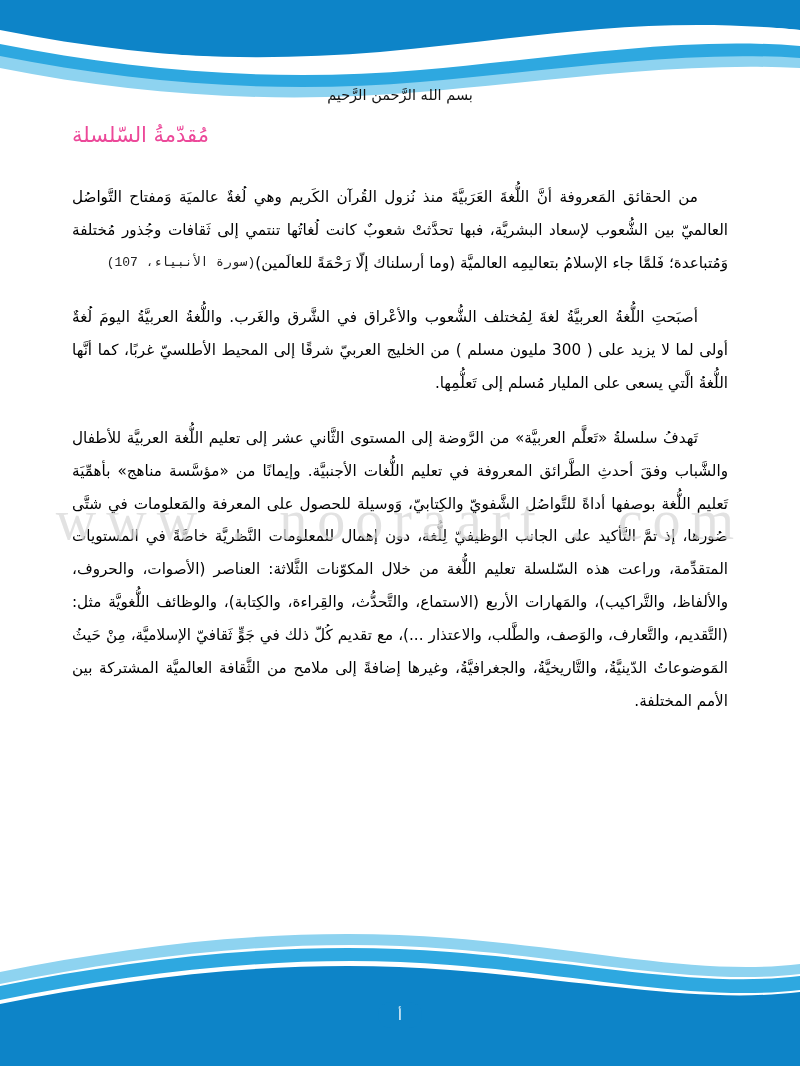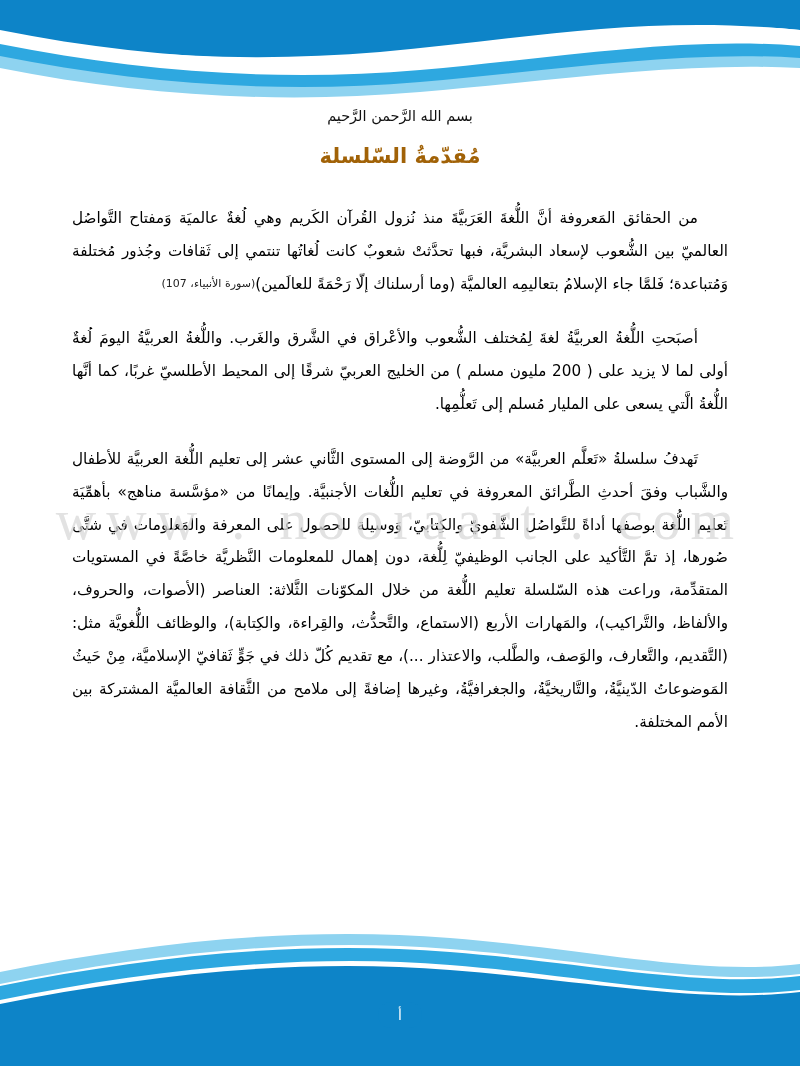--- a/index.html
+++ b/index.html
@@ -56,65 +56,66 @@
     pointer-events: none;
     user-select: none;
     z-index: 5;
     direction: ltr;
     white-space: nowrap;
   }
 
   
   .content {
     position: absolute;
-    top: 108px;
+    top: 87px;
     right: 72px;
     left: 72px;
     z-index: 2;
     direction: rtl;
     text-align: justify;
   }
 
   .basmala {
     text-align: center;
     font-family: "DejaVu Sans", sans-serif;
     font-size: 14.5px;
     color: #111111;
     margin: 0 0 20px 0;
     letter-spacing: 0px;
   }
 
   .doc-title {
-    text-align: center;
+    text-align: left;
     font-family: "DejaVu Sans", sans-serif;
     font-size: 21px;
-    font-weight: bold;
-    color: #a16207;
+    font-weight: normal;
+    color: #ec4899;
     margin: 0 0 34px 0;
   }
 
   p.para {
     margin: 0 0 22px 0;
     font-family: "DejaVu Sans", sans-serif;
     font-size: 15.2px;
     line-height: 2.16;
     color: #000000;
     text-align: justify;
     text-justify: inter-word;
     text-indent: 30px;
   }
   p.para.last {
     margin-bottom: 8px;
   }
 
   .ref {
-    font-size: 11px;
+    font-size: 13px;
     vertical-align: 2px;
     color: #222222;
     letter-spacing: 0;
+    font-family: Liberation Mono, monospace;
   }
 
   
   .page-number {
     position: absolute;
     bottom: 38px;
     left: 50%;
     transform: translateX(-50%);
     width: 44px;
     height: 26px;
@@ -146,21 +147,21 @@
   <div class="watermark">www . nooraart . com</div>
 
   <div class="content">
 
     <div class="basmala">بسم الله الرَّحمن الرَّحيم</div>
 
     <h1 class="doc-title">مُقدّمةُ السّلسلة</h1>
 
     <p class="para"><span>من الحقائق المَعروفة أنَّ اللُّغةَ العَرَبيَّةَ منذ نُزول القُرآن الكَريم وهي لُغةٌ عالميَة وَمفتاح التَّواصُل العالميّ بين الشُّعوب لإسعاد البشريَّة، فبها تحدَّثتْ شعوبٌ كانت لُغاتُها تنتمي إلى ثَقافات وجُذور مُختلفة وَمُتباعدة؛ فَلمَّا جاء الإسلامُ بتعاليمِه العالميَّة (وما أرسلناك إلّا رَحْمَةً للعالَمين)</span><span class="ref">(سورة الأنبياء، 107)</span></p>
 
-    <p class="para">أصبَحتِ اللُّغةُ العربيَّةُ لغةَ لِمُختلف الشُّعوب والأعْراق في الشَّرق والغَرب. واللُّغةُ العربيَّةُ اليومَ لُغةٌ أولى لما لا يزيد على ( 200 مليون مسلم ) من الخليج العربيّ شرقًا إلى المحيط الأطلسيّ غربًا، كما أنَّها اللُّغةُ الَّتي يسعى على المليار مُسلم إلى تَعلُّمِها.</p>
+    <p class="para">أصبَحتِ اللُّغةُ العربيَّةُ لغةَ لِمُختلف الشُّعوب والأعْراق في الشَّرق والغَرب. واللُّغةُ العربيَّةُ اليومَ لُغةٌ أولى لما لا يزيد على ( 300 مليون مسلم ) من الخليج العربيّ شرقًا إلى المحيط الأطلسيّ غربًا، كما أنَّها اللُّغةُ الَّتي يسعى على المليار مُسلم إلى تَعلُّمِها.</p>
 
 
     <p class="para last">تَهدفُ سلسلةُ «تَعلَّم العربيَّة» من الرَّوضة إلى المستوى الثَّاني عشر إلى تعليم اللُّغة العربيَّة للأطفال والشَّباب وفقَ أحدثِ الطَّرائق المعروفة في تعليم اللُّغات الأجنبيَّة. وإيمانًا من «مؤسَّسة مناهج» بأهمِّيَة تَعليم اللُّغة بوصفها أداةً للتَّواصُل الشَّفويّ والكِتابيّ، وَوسيلة للحصول على المعرفة والمَعلومات في شتَّى صُورها، إذ تمَّ التَّأكيد على الجانب الوظيفيّ لِلُّغة، دون إهمال للمعلومات النَّظريَّة خاصَّةً في المستويات المتقدِّمة، وراعت هذه السّلسلة تعليم اللُّغة من خلال المكوّنات الثَّلاثة: العناصر (الأصوات، والحروف، والألفاظ، والتَّراكيب)، والمَهارات الأربع (الاستماع، والتَّحدُّث، والقِراءة، والكِتابة)، والوظائف اللُّغويَّة مثل: (التَّقديم، والتَّعارف، والوَصف، والطَّلب، والاعتذار ...)، مع تقديم كُلّ ذلك في جَوٍّ ثَقافيّ الإسلاميَّة، مِنْ حَيثُ المَوضوعاتُ الدّينيَّةُ، والتَّاريخيَّةُ، والجغرافيَّةُ، وغيرها إضافةً إلى ملامح من الثَّقافة العالميَّة المشتركة بين الأمم المختلفة.</p>
 
   </div>
 
   <div class="bottom-deco">
     <svg width="800" height="150" viewBox="0 0 800 150" xmlns="http://www.w3.org/2000/svg">
       <path d="M0,56 C150,26 300,10 450,22 C590,33 700,60 800,48 L800,58 C700,70 590,44 450,33 C300,21 150,38 0,68 Z" fill="#8ed3f0"></path>
       <path d="M0,70 C150,40 300,24 450,36 C590,47 700,72 800,60 L800,74 C700,86 590,60 450,49 C300,37 150,54 0,84 Z" fill="#2ea8e0"></path>

